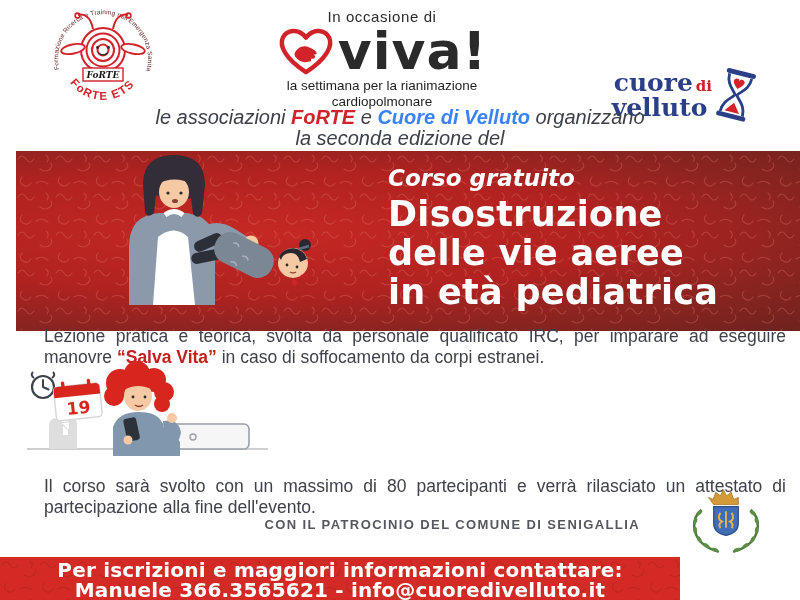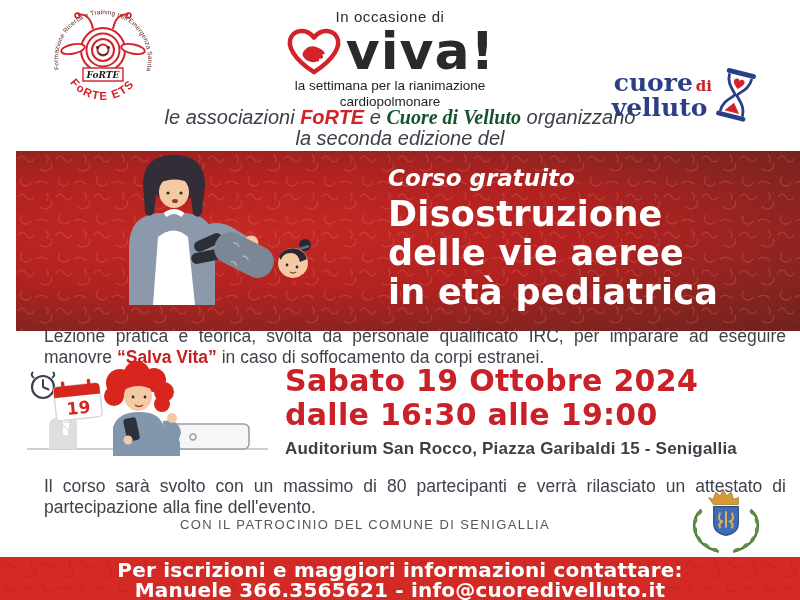--- a/index.html
+++ b/index.html
@@ -2,37 +2,37 @@
 <html><head>
 <meta charset="utf-8">
 <style>
   html,body{margin:0;padding:0;background:#ffffff;}
   .poster{position:relative;width:800px;height:600px;background:#ffffff;overflow:hidden;
           font-family:"Liberation Sans",sans-serif;color:#3b3f48;}
   .abs{position:absolute;}
 
   
   .forte-logo{left:25px;top:4px;width:158px;height:100px;}
-  .occasion{left:228px;top:8px;width:324px;text-align:center;}
+  .occasion{left:220px;top:8px;width:324px;text-align:center;}
   .pretitle{font-size:15px;color:#2b2b2b;letter-spacing:.6px;}
   .viva-row{display:flex;align-items:center;justify-content:center;gap:3px;margin-top:1px;}
   .viva-text{font-family:"DejaVu Sans",sans-serif;font-size:52px;font-weight:800;color:#2b2a2a;
              line-height:.85;letter-spacing:1px;}
   .viva-sub{font-size:13.5px;line-height:16px;color:#1f1f1f;margin-top:2px;}
   .cuore-logo{right:42px;top:22px;display:flex;align-items:center;gap:2px;margin-top:44px;}
   .cuore-words{font-family:"DejaVu Serif",serif;font-weight:bold;color:#2b3f87;line-height:21px;}
   .cuore-l1{font-size:25px;}
   .cuore-di{font-size:15px;color:#cc2127;margin-left:3px;}
   .cuore-l2{font-size:25px;margin-left:-2px;}
 
   
   .intro{left:0;top:107px;width:800px;text-align:center;font-style:italic;font-size:20px;
          line-height:21px;color:#3b4049;}
   .intro .red{color:#d2232a;font-weight:bold;}
-  .intro .blue{color:#14532d;font-weight:bold;font-family:Liberation Serif, serif;}
+  .intro .blue{color:#3b82f6;font-weight:bold;}
 
   
   .banner{left:16px;top:151px;width:800px;height:180px;
           background:radial-gradient(ellipse at 30% 45%, #c52823 0%, #b02220 45%, #8a2420 72%, #6d221e 100%);}
   .banner svg.pattern, .footer svg.pattern{position:absolute;left:0;top:0;width:100%;height:100%;}
   .banner-illustration{left:55px;top:0;width:280px;height:154px;}
   .banner-text{left:372px;top:14px;color:#ffffff;}
   .kicker{font-family:"DejaVu Sans",sans-serif;font-style:italic;font-weight:700;font-size:23px;}
   .banner-title{font-family:"DejaVu Sans",sans-serif;font-weight:800;font-size:35px;line-height:39px;
                 letter-spacing:.3px;margin-top:4px;}
@@ -44,26 +44,26 @@
   .salva{color:#c4201f;font-weight:bold;}
 
   
   .event-illustration{left:25px;top:360px;width:245px;height:97px;}
   .event-text{left:285px;top:364px;}
   .date-line,.time-line{font-family:"DejaVu Sans",sans-serif;font-weight:800;font-size:30px;
                         line-height:34px;color:#c92127;letter-spacing:.3px;}
   .venue{font-size:17px;font-weight:700;color:#3b3f48;margin-top:7px;letter-spacing:.2px;}
 
   
-  .patronage{left:180px;top:517px;width:460px;text-align:left;font-size:13px;
-             letter-spacing:1.4px;color:#54575e;font-weight:400;}
+  .patronage{left:180px;top:517px;width:460px;text-align:right;font-size:13px;
+             letter-spacing:1.4px;color:#54575e;font-weight:700;}
   .coat{left:686px;top:483px;width:80px;height:74px;}
 
   
-  .footer{left:0;top:557px;width:800px;height:43px;background:#d32a25;color:#ffffff;text-align:center;}
+  .footer{left:0;top:557px;width:680px;height:43px;background:#d32a25;color:#ffffff;text-align:center;}
   .footer-inner{position:relative;padding-top:3px;font-family:"DejaVu Sans",sans-serif;
                 font-weight:800;font-size:20px;line-height:20px;letter-spacing:.2px;}
 </style>
 </head>
 <body>
 
 <div class="poster">
 
   <svg class="abs forte-logo" viewBox="0 0 158 100">
     <path id="arcTop" d="M 34.7 67.4 A 45 45 0 1 1 121.3 67.4" fill="none"></path>
@@ -241,25 +241,20 @@
     <g transform="rotate(-6 52 42)">
       <path d="M34 60 l7 9 l2 -9 z" fill="#ffffff" stroke="#d8d8d8"></path>
       <rect x="30" y="24" width="46" height="34" rx="4" fill="#ffffff" stroke="#d8d8d8" stroke-width="1.5"></rect>
       <path d="M30 35 v-7 a4 4 0 0 1 4 -4 h38 a4 4 0 0 1 4 4 v7 z" fill="#d8261f"></path>
       <rect x="38" y="19" width="3.4" height="9" rx="1.7" fill="#d8261f"></rect>
       <rect x="64" y="19" width="3.4" height="9" rx="1.7" fill="#d8261f"></rect>
       <text x="53" y="53" text-anchor="middle" font-family="DejaVu Sans, sans-serif" font-weight="bold" font-size="17" fill="#d8261f">19</text>
     </g>
   </svg>
 
-  <div class="abs event-text">
-    <div class="date-line">Sabato 19 Ottobre 2024</div>
-    <div class="time-line">dalle 16:30 alle 19:00</div>
-    <div class="venue">Auditorium San Rocco, Piazza Garibaldi 15 - Senigallia</div>
-  </div>
 
   <div class="abs para para2">Il corso sarà svolto con un massimo di 80 partecipanti e verrà rilasciato un attestato di partecipazione alla fine dell'evento.</div>
 
   <div class="abs patronage">CON IL PATROCINIO DEL COMUNE DI SENIGALLIA</div>
 
   <svg class="abs coat" viewBox="0 0 78 72">
 
     <g>
       <path d="M32 67 Q10 61 8 43 Q7 33 15 26" fill="none" stroke="#4e7c38" stroke-width="2.4"></path>
       <path d="M46 67 Q68 61 70 43 Q71 33 63 26" fill="none" stroke="#4e7c38" stroke-width="2.4"></path>

